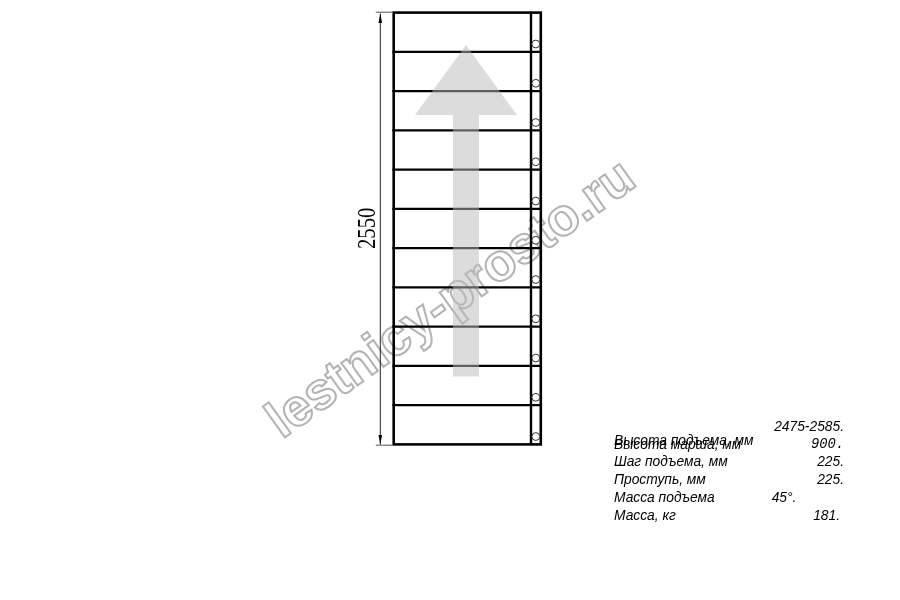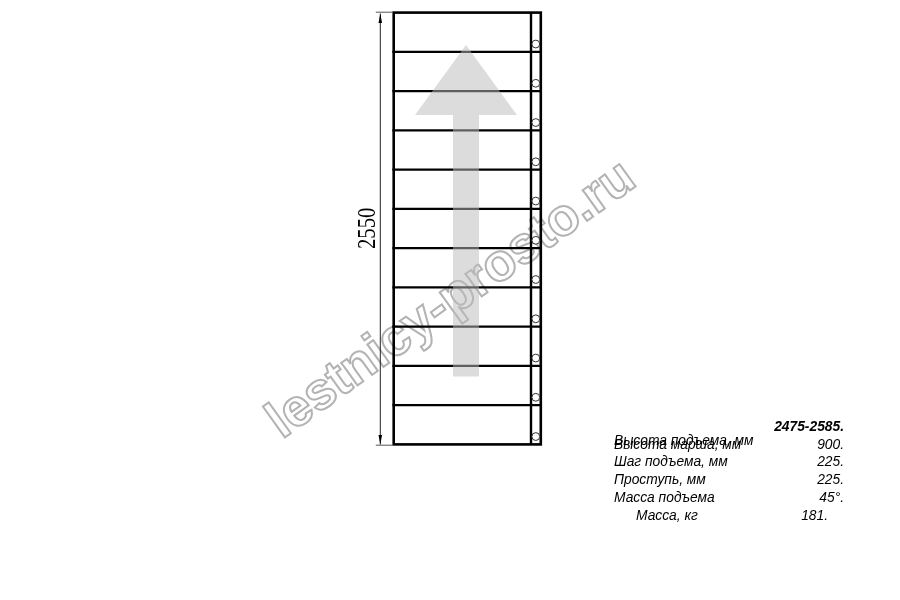--- a/index.html
+++ b/index.html
@@ -71,35 +71,35 @@
 
   <text x="0" y="0" transform="translate(374.5,228.3) rotate(-90) scale(0.8,1)" text-anchor="middle" font-family="Liberation Serif, serif" font-size="26" fill="#000000">2550</text>
 
   <polygon points="466,45 517,115 479,115 479,376.5 453,376.5 453,115 415,115" fill="rgb(187,187,187)" fill-opacity="0.51"></polygon>
 </svg>
 
 <div style="position:absolute;left:614px;top:418px;width:230px;font-style:italic;font-size:13.8px;line-height:17.7px;color:#000;">
 
   <div style="position:absolute;left:0;top:0;margin-top:14px;">Высота подъема, мм</div>
 
-  <div style="position:absolute;right:0;top:0;width:120px;text-align:right;font-weight:bold;">2475-2585.</div>
+  <div style="position:absolute;right:0;top:0;width:120px;text-align:right;">2475-2585.</div>
 
   <div style="position:absolute;left:0;top:17.7px;">Высота марша, мм</div>
 
-  <div style="position:absolute;right:0;top:17.7px;width:120px;text-align:right;">900.</div>
+  <div style="position:absolute;right:0;top:17.7px;width:120px;text-align:right;font-family:Liberation Mono, monospace;">900.</div>
 
   <div style="position:absolute;left:0;top:35.4px;">Шаг подъема, мм</div>
 
   <div style="position:absolute;right:0;top:35.4px;width:120px;text-align:right;">225.</div>
 
   <div style="position:absolute;left:0;top:53.1px;font-style:italic;">Проступь, мм</div>
 
   <div style="position:absolute;right:0;top:53.1px;width:120px;text-align:right;">225.</div>
 
   <div style="position:absolute;left:0;top:70.8px;">Масса подъема</div>
 
-  <div style="position:absolute;right:0;top:70.8px;width:120px;text-align:right;">45°.</div>
+  <div style="position:absolute;right:0;top:70.8px;width:120px;text-align:center;">45°.</div>
 
-  <div style="position:absolute;left:0;top:88.5px;margin-left:22px;">Масса, кг</div>
+  <div style="position:absolute;left:0;top:88.5px;">Масса, кг</div>
 
-  <div style="position:absolute;right:16px;top:88.5px;width:120px;text-align:right;">181.</div>
+  <div style="position:absolute;right:4px;top:88.5px;width:120px;text-align:right;">181.</div>
 </div>
 </div>
 
 </body></html>

